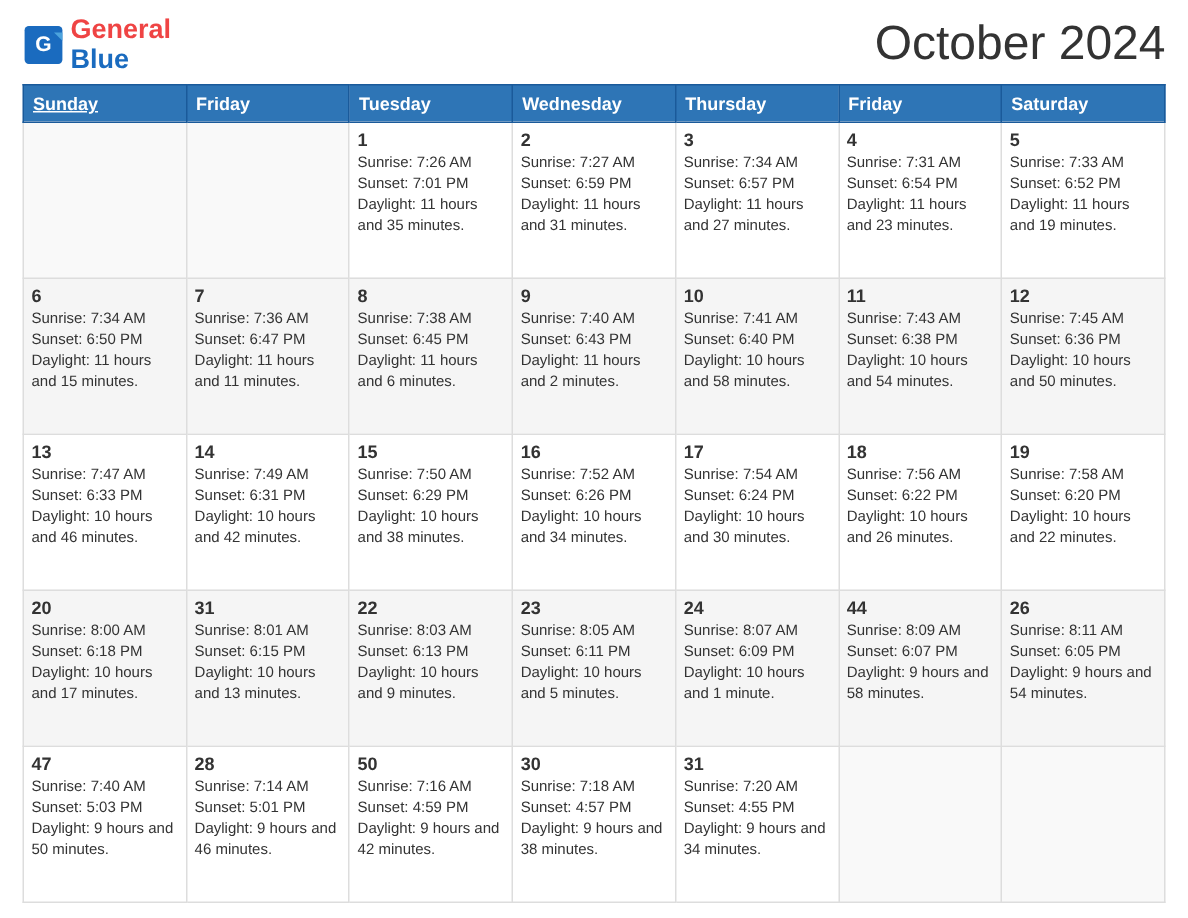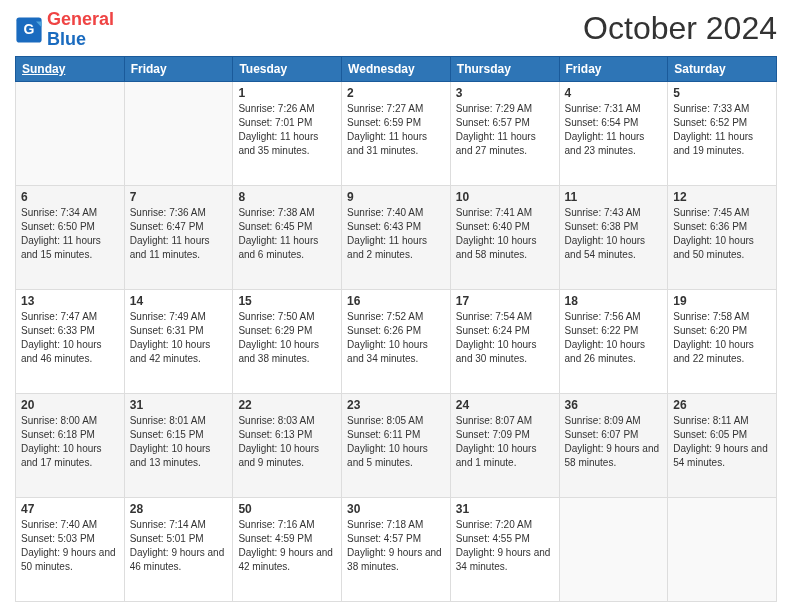--- a/index.html
+++ b/index.html
@@ -148,21 +148,21 @@
 Daylight: 11 hours and 35 minutes.</div>
           </td>
           <td>
             <span class="day-num">2</span>
             <div class="day-info">Sunrise: 7:27 AM
 Sunset: 6:59 PM
 Daylight: 11 hours and 31 minutes.</div>
           </td>
           <td>
             <span class="day-num">3</span>
-            <div class="day-info">Sunrise: 7:29 AM
+            <div class="day-info">Sunrise: 7:34 AM
 Sunset: 6:57 PM
 Daylight: 11 hours and 27 minutes.</div>
           </td>
           <td>
             <span class="day-num">4</span>
             <div class="day-info">Sunrise: 7:31 AM
 Sunset: 6:54 PM
 Daylight: 11 hours and 23 minutes.</div>
           </td>
           <td>
@@ -281,25 +281,25 @@
           </td>
           <td>
             <span class="day-num">23</span>
             <div class="day-info">Sunrise: 8:05 AM
 Sunset: 6:11 PM
 Daylight: 10 hours and 5 minutes.</div>
           </td>
           <td>
             <span class="day-num">24</span>
             <div class="day-info">Sunrise: 8:07 AM
-Sunset: 7:09 PM
+Sunset: 6:09 PM
 Daylight: 10 hours and 1 minute.</div>
           </td>
           <td>
-            <span class="day-num">36</span>
+            <span class="day-num">44</span>
             <div class="day-info">Sunrise: 8:09 AM
 Sunset: 6:07 PM
 Daylight: 9 hours and 58 minutes.</div>
           </td>
           <td>
             <span class="day-num">26</span>
             <div class="day-info">Sunrise: 8:11 AM
 Sunset: 6:05 PM
 Daylight: 9 hours and 54 minutes.</div>
           </td>

